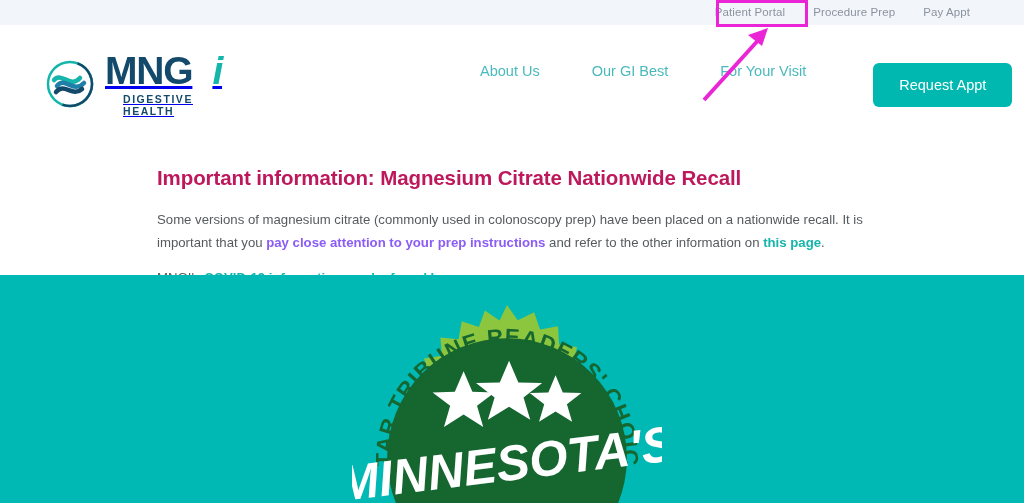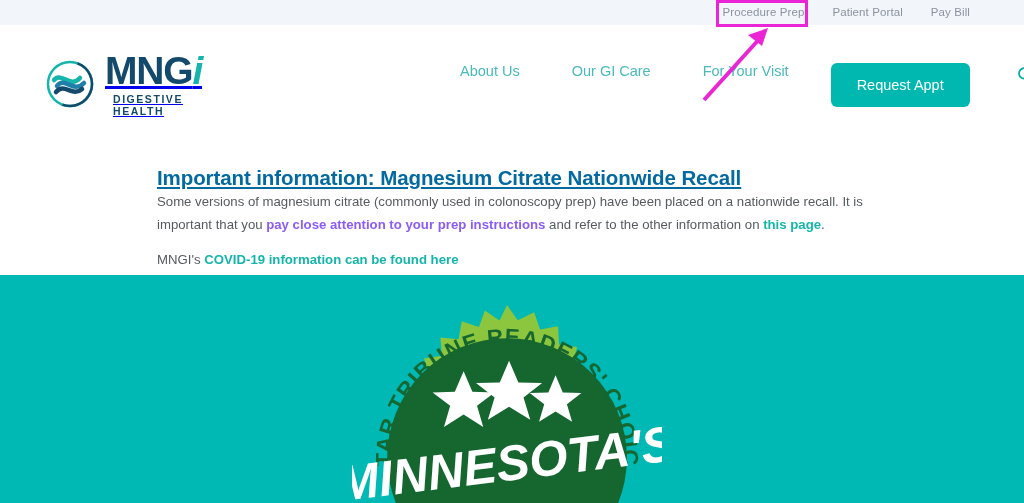--- a/index.html
+++ b/index.html
@@ -72,47 +72,48 @@
   .logo-mark { width: 50px; height: 50px; flex: 0 0 50px; }
   .logo-text { display: flex; flex-direction: column; align-items: flex-start; }
   .logo-word {
     font-size: 39px;
     font-weight: bold;
     color: #134a6b;
     letter-spacing: -1.2px;
     line-height: 0.95;
     display: flex;
     align-items: baseline;
+    gap: 20px;
   }
   .logo-word .glyph-i { color: #16b5ab; font-style: italic; }
   .logo-sub {
     font-size: 10.5px;
     font-weight: bold;
     color: #134a6b;
     letter-spacing: 1.55px;
     margin-top: 3px;
-    margin-left: 8px;
+    margin-left: 18px;
   }
 
   .main-nav {
     display: flex;
     align-items: flex-start;
     gap: 16px;
     margin-left: 240px;
   }
   .nav-link {
     font-size: 14.5px;
     color: #4ab9bc;
     text-decoration: none;
     padding: 0 18px;
     white-space: nowrap;
   }
 
   .cta-button {
-    margin-left: 8px;
+    margin-left: 33px;
     background: #00b8b0;
     color: #ffffff;
     border: none;
     border-radius: 6px;
     font-size: 14.5px;
     font-family: "Liberation Sans", sans-serif;
     padding: 0 26px;
     height: 44px;
     cursor: pointer;
     white-space: nowrap;
@@ -132,23 +133,23 @@
   }
 
   
   .notice {
     background: #ffffff;
     padding: 22px 40px 30px 157px;
   }
   .notice-title {
     font-size: 20.5px;
     font-weight: bold;
-    color: #0369a1;
+    color: #be185d;
+    margin-bottom: 18px;
     letter-spacing: -0.1px;
-    text-decoration: underline;
   }
   .notice-body {
     font-size: 13.2px;
     color: #555b5e;
     line-height: 1.75;
     max-width: 715px;
   }
   .notice-body b { color: #8b5cf6; font-weight: bold; }
   .notice-link { color: #16b5ab; font-weight: bold; text-decoration: none; }
   .notice-covid { font-size: 13.2px; color: #555b5e; margin-top: 16px; }
@@ -170,23 +171,23 @@
     top: 28px;
     width: 310px;
     height: 310px;
   }
 </style>
 </head>
 <body>
 
 <div class="util-wrap">
   <div class="utility-bar">
+    <a class="utility-link" href="#">Patient Portal</a>
     <a class="utility-link" href="#">Procedure Prep</a>
-    <a class="utility-link" href="#">Patient Portal</a>
-    <a class="utility-link" href="#">Pay Bill</a>
+    <a class="utility-link" href="#">Pay Appt</a>
   </div>
   <div class="util-highlight"></div>
 </div>
 
 <svg class="annotation-arrow" viewBox="0 0 90 85">
   <line x1="14" y1="78" x2="72" y2="14" stroke="#ea25d6" stroke-width="4"></line>
   <polygon points="78,6 58,13 72,24" fill="#ea25d6"></polygon>
 </svg>
 
 <header class="main-header">
@@ -203,21 +204,21 @@
       <span class="logo-word">
         <span>MNG</span>
         <span class="glyph-i">i</span>
       </span>
       <span class="logo-sub">DIGESTIVE HEALTH</span>
     </span>
   </a>
 
   <nav class="main-nav">
     <a class="nav-link" href="#">About Us</a>
-    <a class="nav-link" href="#">Our GI Care</a>
+    <a class="nav-link" href="#">Our GI Best</a>
     <a class="nav-link" href="#">For Your Visit</a>
     <button class="cta-button">Request Appt</button>
     <button class="search-btn">
       <svg width="20" height="20" viewBox="0 0 24 24">
         <circle cx="10" cy="10" r="6.4" fill="none" stroke="#00aaa6" stroke-width="2.1"></circle>
         <line x1="14.9" y1="14.9" x2="20.5" y2="20.5" stroke="#00aaa6" stroke-width="2.1" stroke-linecap="round"></line>
       </svg>
     </button>
   </nav>
 </header>

